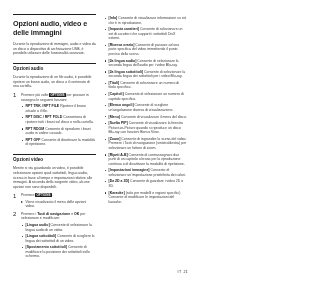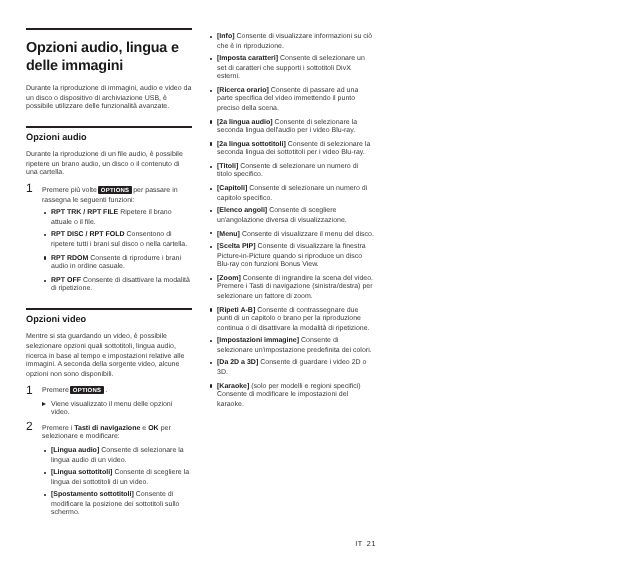--- a/index.html
+++ b/index.html
@@ -141,21 +141,21 @@
   .footer .lang { font-weight: normal; margin-right: 2px; }
   .footer .pg { font-weight: normal; }
 </style>
 </head>
 <body>
 
 <div class="page">
 
   <div class="col col-left">
 
-    <h1 class="title">Opzioni audio, lingua e delle immagini</h1>
+    <h1 class="title">Opzioni audio, video e delle immagini</h1>
     <p class="intro">Durante la riproduzione di immagini, audio e video da un disco o dispositivo di archiviazione USB, è possibile utilizzare delle funzionalità avanzate.</p>
 
     <h2 class="section">Opzioni audio</h2>
     <p class="intro">Durante la riproduzione di un file audio, è possibile ripetere un brano audio, un disco o il contenuto di una cartella.</p>
 
     <ol class="steps">
       <li>
         <span class="num">1</span>
         <span class="steptext">
           <span>Premere più volte</span>

